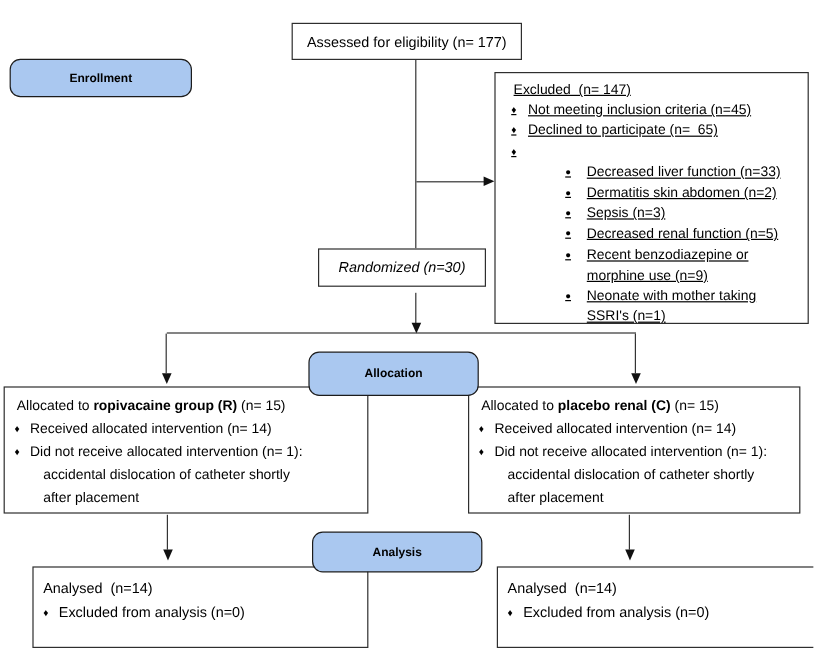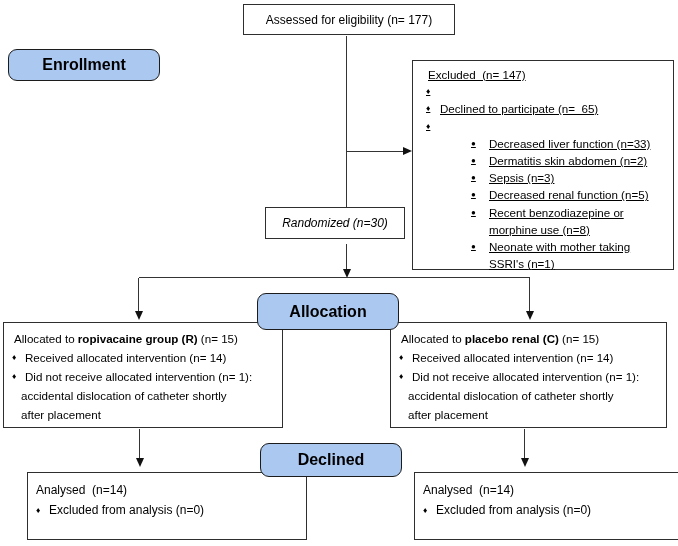--- a/index.html
+++ b/index.html
@@ -5,21 +5,21 @@
   html,body{margin:0;padding:0;background:#ffffff;}
   .canvas{
     position:relative;width:678px;height:546px;background:#ffffff;
     font-family:"Liberation Sans",sans-serif;color:#000;overflow:hidden;
   }
   .box{position:absolute;box-sizing:border-box;background:#fff;}
   .white{border:1.4px solid #2e2e2e;z-index:2;}
   .stage{
     border:1.6px solid #1c1c1c;background:var(--stage-fill,#aac8f0);
     border-radius:9px;display:flex;align-items:center;justify-content:center;
-    font-weight:bold;font-size:16px;z-index:5;
+    font-weight:bold;font-size:10px;z-index:5;
   }
   .centered{display:flex;align-items:center;justify-content:center;font-size:12px;}
   .txt{white-space:pre-wrap;}
   .line{position:absolute;background:#343434;z-index:1;}
   .tri-right{position:absolute;width:0;height:0;z-index:1;
     border-top:4.5px solid transparent;border-bottom:4.5px solid transparent;
     border-left:9px solid #111;}
   .tri-down{position:absolute;width:0;height:0;z-index:1;
     border-left:4.5px solid transparent;border-right:4.5px solid transparent;
     border-top:9px solid #111;}
@@ -32,28 +32,28 @@
   #excluded{left:412px;top:60px;width:262px;height:210px;
     padding:5px 8px 0 13px;font-size:11.6px;line-height:17.2px;text-decoration:underline;}
   #excluded .title{margin-left:2px;}
   #excluded .sub{margin-left:45px;}
   #excluded .dmark{width:14px;}
 
   
   .detail{font-size:11.6px;line-height:19px;padding:6px 6px 0 8px;}
   .detail .title{margin-left:2px;}
   .detail .b{font-weight:bold;}
-  .detail .cont{margin-left:9px;}
+  .detail .cont{margin-left:24px;}
   .ana{font-size:12px;line-height:20px;padding:7px 6px 0 8px;margin-left:24px;}
 
-  #assessed{left:243px;top:4px;width:212px;height:31px;text-align:right;}
+  #assessed{left:243px;top:19px;width:192px;height:31px;text-align:right;}
   #enrollment{left:8px;top:49px;width:152px;height:32px;}
   #randomized{left:265px;top:207px;width:140px;height:32px;font-style:italic;}
   #allocation{left:257px;top:293px;width:142px;height:37px;}
-  #allocL{left:3px;top:322px;width:280px;height:106px;}
+  #allocL{left:3px;top:322px;width:304px;height:106px;}
   #allocR{left:390px;top:322px;width:277px;height:106px;}
   #analysis{left:260px;top:443px;width:142px;height:34px;}
   #anaL{left:3px;top:472px;width:280px;height:68px;}
   #anaR{left:390px;top:472px;width:277px;height:68px;}
 
   
   #vline-top{left:346px;top:36px;width:1.4px;height:171px;}
   #hline-excl{left:347px;top:151px;width:57px;height:1.4px;}
   #head-excl{left:403px;top:147px;}
   #vline-rand{left:346px;top:244px;width:1.4px;height:26px;}
@@ -93,20 +93,21 @@
   </div>
 
   <div class="box stage" id="enrollment">
     <span class="txt">Enrollment</span>
   </div>
 
   <div class="box white" id="excluded">
     <div class="title txt">Excluded  (n= 147)</div>
     <div class="bullet">
       <span class="marker dmark">♦</span>
+      <span class="txt">Not meeting inclusion criteria (n=45)</span>
     </div>
     <div class="bullet">
       <span class="marker dmark">♦</span>
       <span class="txt">Declined to participate (n=  65)</span>
     </div>
     <div class="bullet">
       <span class="marker dmark">♦</span>
     </div>
     <div class="bullet sub">
       <span class="marker omark">●</span>
@@ -120,21 +121,21 @@
       <span class="marker omark">●</span>
       <span class="txt">Sepsis (n=3)</span>
     </div>
     <div class="bullet sub">
       <span class="marker omark">●</span>
       <span class="txt">Decreased renal function (n=5)</span>
     </div>
     <div class="bullet sub">
       <span class="marker omark">●</span>
       <span class="txt">Recent benzodiazepine or
-morphine use (n=8)</span>
+morphine use (n=9)</span>
     </div>
     <div class="bullet sub">
       <span class="marker omark">●</span>
       <span class="txt">Neonate with mother taking
 SSRI's (n=1)</span>
     </div>
   </div>
 
   <div class="box white centered" id="randomized">
     <span class="txt">Randomized (n=30)</span>
@@ -166,21 +167,21 @@
     </div>
     <div class="bullet">
       <span class="marker dmark">♦</span>
       <span class="txt">Did not receive allocated intervention (n= 1):</span>
     </div>
     <div class="cont txt">accidental dislocation of catheter shortly
 after placement</div>
   </div>
 
   <div class="box stage" id="analysis">
-    <span class="txt">Declined</span>
+    <span class="txt">Analysis</span>
   </div>
 
   <div class="box white ana" id="anaL">
     <div class="title txt">Analysed  (n=14)</div>
     <div class="bullet">
       <span class="marker dmark">♦</span>
       <span class="txt">Excluded from analysis (n=0)</span>
     </div>
   </div>
 

